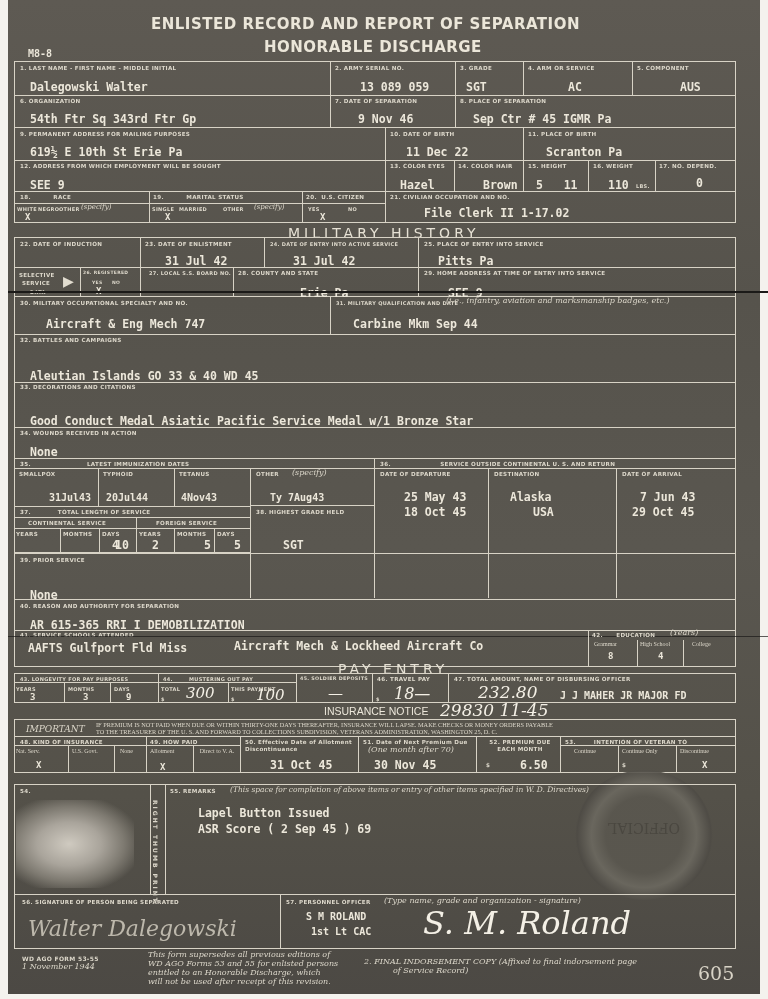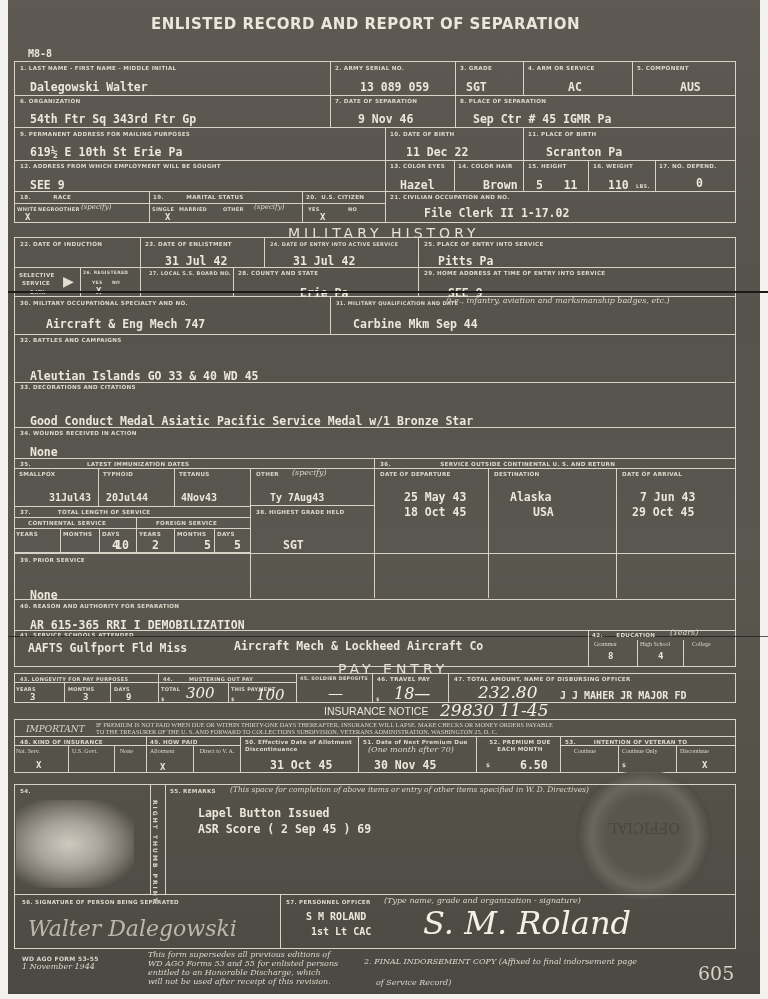--- a/index.html
+++ b/index.html
@@ -22,20 +22,21 @@
   .seal{position:absolute;left:566px;top:770px;width:140px;height:130px;border-radius:50%;
     background:radial-gradient(circle,#5a574f 40%,#6c6960 55%,#4e4b45 70%,rgba(0,0,0,0) 72%);opacity:0.9;}
   .tear{position:absolute;left:0;width:768px;height:2px;background:#1b1a18;}
 </style>
 </head>
 <body>
 
 <div class="sheet">
 
   <div class="t title" style="left:135px;top:15px;">ENLISTED RECORD AND REPORT OF SEPARATION</div>
+  <div class="t title" style="left:248px;top:38px;">HONORABLE DISCHARGE</div>
   <div class="t val" style="left:20px;top:48px;font-size:10px;">M8-8</div>
 
   <div class="box" style="left:6px;top:61px;width:722px;height:162px;"></div>
 
   <div class="line" style="left:6px;top:95px;width:722px;height:1px;"></div>
   <div class="line" style="left:6px;top:127px;width:722px;height:1px;"></div>
   <div class="line" style="left:6px;top:160px;width:722px;height:1px;"></div>
   <div class="line" style="left:6px;top:191px;width:722px;height:1px;"></div>
 
   <div class="line" style="left:322px;top:61px;width:1px;height:66px;"></div>
@@ -352,15 +353,15 @@
   <div class="t val" style="left:303px;top:926px;font-size:10px;">1st Lt CAC</div>
   <div class="t hand" style="left:415px;top:904px;font-size:32px;">S. M. Roland</div>
 
   <div class="t lbl" style="left:14px;top:955px;font-size:6px;">WD AGO FORM 53-55</div>
   <div class="t foot" style="left:14px;top:962px;">1 November 1944</div>
   <div class="t foot" style="left:140px;top:950px;">This form supersedes all previous editions of</div>
   <div class="t foot" style="left:140px;top:959px;">WD AGO Forms 53 and 55 for enlisted persons</div>
   <div class="t foot" style="left:140px;top:968px;">entitled to an Honorable Discharge, which</div>
   <div class="t foot" style="left:140px;top:977px;">will not be used after receipt of this revision.</div>
   <div class="t foot" style="left:356px;top:957px;">2. FINAL INDORSEMENT COPY (Affixed to final indorsement page</div>
-  <div class="t foot" style="left:368px;top:966px;margin-top:12px;">of Service Record)</div>
+  <div class="t foot" style="left:385px;top:966px;">of Service Record)</div>
   <div class="t" style="left:690px;top:962px;font-family:'DejaVu Serif',serif;font-size:19px;color:#d8d3c6;">605</div>
 </div>
 
 </body></html>

